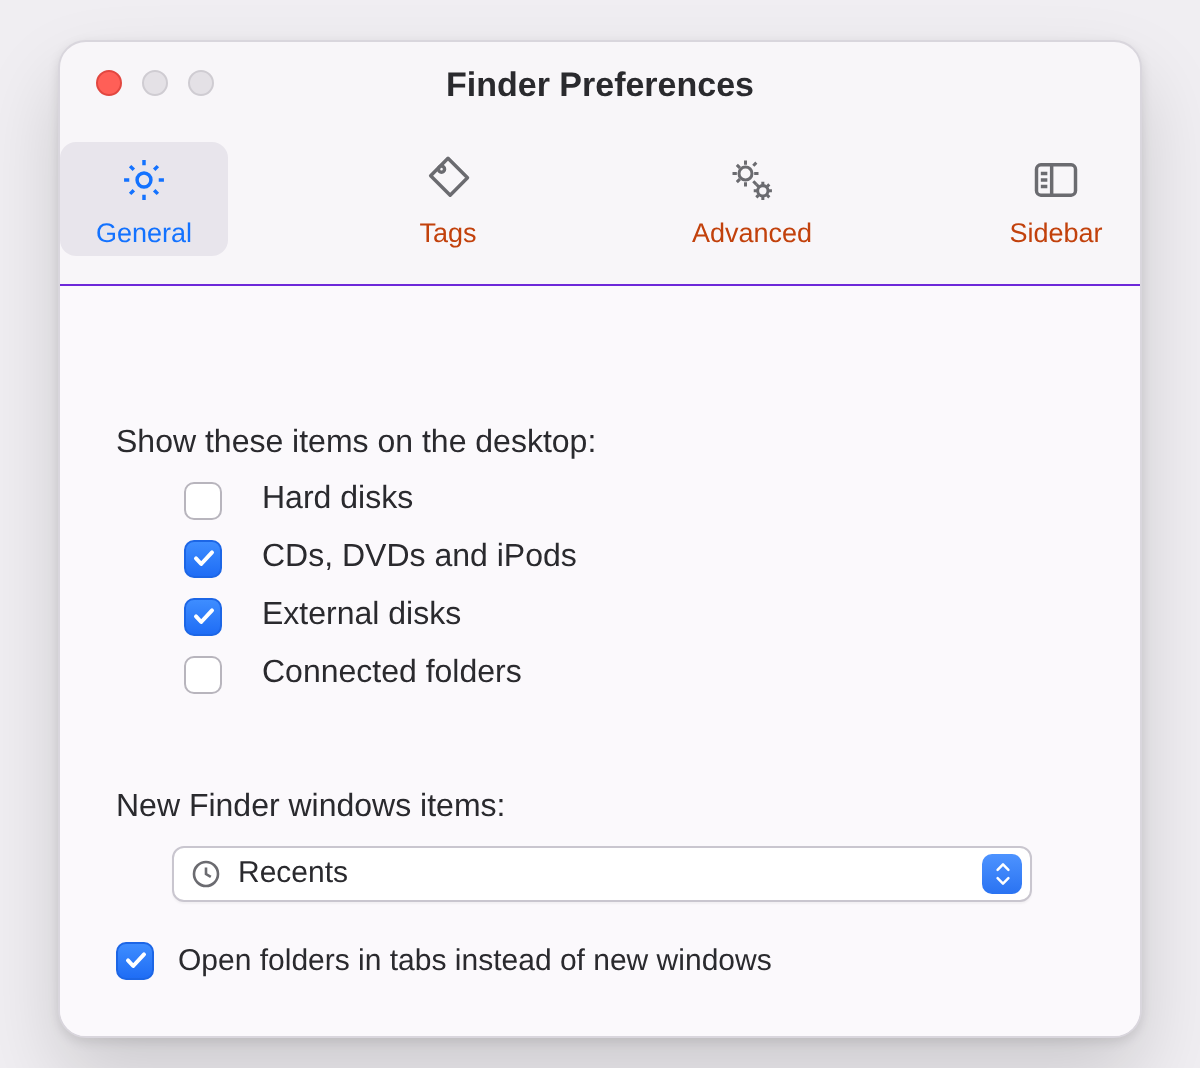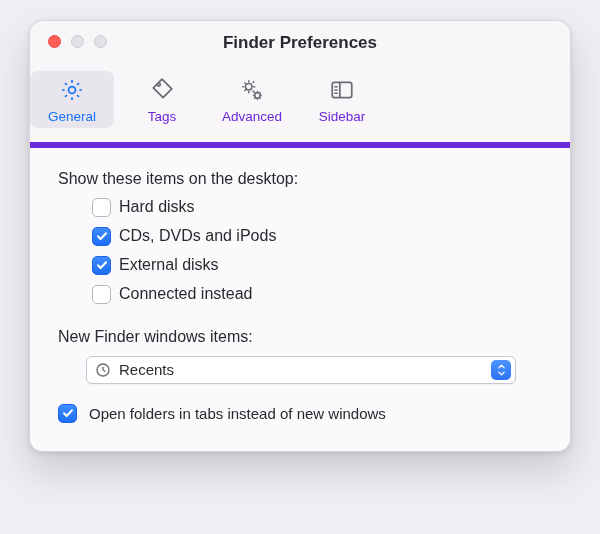--- a/index.html
+++ b/index.html
@@ -48,62 +48,63 @@
   .dot-max   { background:#e4e1e6; border:1px solid #cfccd2; }
   .title {
     text-align: center;
     font-weight: 700;
     font-size: 17px;
     color: #2a2a2e;
     padding-top: 12px;
   }
   .toolbar {
     display: flex;
-    justify-content: flex-start;
+    justify-content: space-between;
     gap: 6px;
     padding: 10px 0 14px 0;
-    border-bottom: 6px solid #6d28d9;
+    border-bottom: 1px solid #6d28d9;
   }
   .tool {
     width: 84px;
     display: flex;
     flex-direction: column;
     align-items: center;
     gap: 4px;
     padding: 6px 0 4px 0;
     border-radius: 8px;
-    color: #6d28d9;
+    color: #c2410c;
     font-size: 13.5px;
     cursor: default;
   }
   .tool.active {
     background: #e8e5ec;
     color: #1372ff;
   }
   .tool svg { width: 30px; height: 26px; }
   .tool .lbl { line-height: 1; }
   .content {
     padding: 22px 28px 28px 28px;
     background: #fbf9fc;
   }
   .section-label {
     font-size: 16px;
     color: #2a2a2e;
     margin-bottom: 10px;
+    margin-top: 48px;
   }
   .checks {
     margin: 0 0 24px 34px;
     display: flex;
     flex-direction: column;
     gap: 10px;
   }
   .check-row {
     display: flex;
     align-items: center;
-    gap: 8px;
+    gap: 20px;
     font-size: 16px;
     color: #2a2a2e;
   }
   .chk {
     width: 19px; height: 19px;
     border-radius: 5px;
     box-sizing: border-box;
     display: flex; align-items: center; justify-content: center;
     flex: 0 0 19px;
   }
@@ -248,21 +249,21 @@
           <span class="chk on">
             <svg viewBox="0 0 12 12">
                 <path d="M2 6.2 4.6 9 10 3.2" stroke="#fff" stroke-width="2" fill="none" stroke-linecap="round" stroke-linejoin="round"></path>
               </svg>
           </span>
           <span>External disks</span>
         </div>
 
         <div class="check-row">
           <span class="chk off"></span>
-          <span>Connected instead</span>
+          <span>Connected folders</span>
         </div>
 
       </div>
 
       <div class="section-label">New Finder windows items:</div>
 
       <div class="popup-wrap">
         <div class="popup">
           <span class="recents-icon">
             <svg viewBox="0 0 16 16" fill="none" stroke="#6b6b70" stroke-width="1.3">

